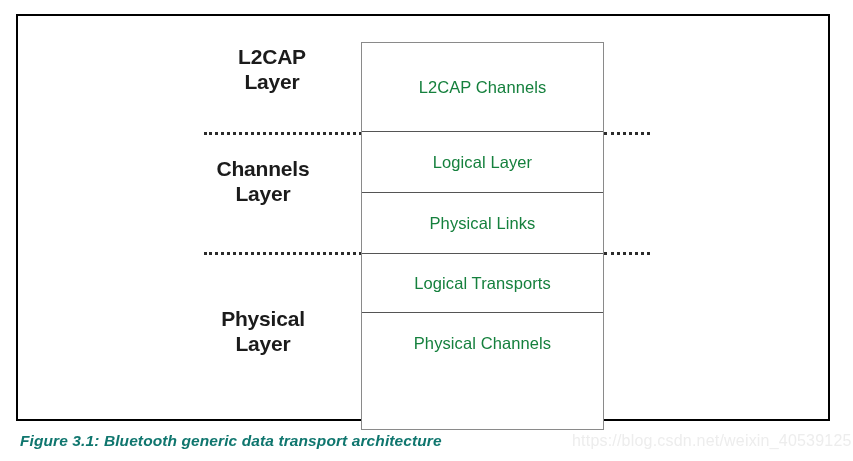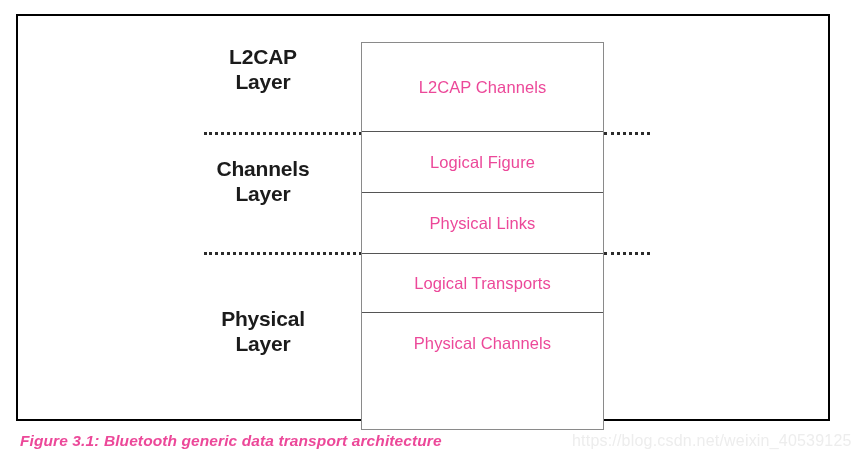--- a/index.html
+++ b/index.html
@@ -35,21 +35,21 @@
     position: absolute;
     text-align: center;
     font-weight: bold;
     font-size: 21px;
     line-height: 25px;
     letter-spacing: -0.2px;
     color: #1b1b1b;
     width: 190px;
     white-space: pre-line;
   }
-  #layer-label-l2cap   { left: 150px; top: 28px;  }
+  #layer-label-l2cap   { left: 159px; top: 28px;  }
   #layer-label-logical { left: 150px; top: 140px; }
   #layer-label-physical{ left: 150px; top: 290px; }
 
   
   .dotted-sep {
     position: absolute;
     height: 0;
     border-top: 3px dotted #2b2b2b;
   }
   #dotted-sep-left-1  { left: 186px; top: 116px; width: 158px; }
@@ -69,21 +69,21 @@
     background: #ffffff;
     display: flex;
     flex-direction: column;
   }
   .stack-cell {
     box-sizing: border-box;
     display: flex;
     align-items: center;
     justify-content: center;
     font-size: 16.5px;
-    color: #ec4899;
+    color: #15803d;
     letter-spacing: 0.1px;
     border-bottom: 1px solid #555555;
     background: #ffffff;
   }
   .stack-cell:last-child { border-bottom: none; }
 
   
   #stack-cell-0 { height: 89px; }
   #stack-cell-1 { height: 61px; }
   #stack-cell-2 { height: 59px; }
@@ -92,21 +92,21 @@
   #stack-cell-5 { height: 56px; border-bottom: none; }
 
   
   #figure-caption {
     position: absolute;
     left: 20px;
     top: 432px;
     font-size: 15.5px;
     font-weight: bold;
     font-style: italic;
-    color: #ec4899;
+    color: #0f766e;
     letter-spacing: 0.1px;
     white-space: nowrap;
   }
 
   
   #watermark {
     position: absolute;
     left: 572px;
     top: 432px;
     font-size: 16px;
@@ -130,21 +130,21 @@
   <div class="layer-label" id="layer-label-physical">Physical
 Layer</div>
 
   <div class="dotted-sep" id="dotted-sep-left-1"></div>
   <div class="dotted-sep" id="dotted-sep-right-1"></div>
   <div class="dotted-sep" id="dotted-sep-left-2"></div>
   <div class="dotted-sep" id="dotted-sep-right-2"></div>
 
   <div id="stack">
     <div class="stack-cell" id="stack-cell-0">L2CAP Channels</div>
-    <div class="stack-cell" id="stack-cell-1">Logical Figure</div>
+    <div class="stack-cell" id="stack-cell-1">Logical Layer</div>
     <div class="stack-cell" id="stack-cell-3">Physical Links</div>
     <div class="stack-cell" id="stack-cell-2">Logical Transports</div>
     <div class="stack-cell" id="stack-cell-4">Physical Channels</div>
   </div>
 
 </div>
 
 <div id="figure-caption">Figure 3.1:  Bluetooth generic data transport architecture</div>
 
 <div id="watermark">https://blog.csdn.net/weixin_40539125</div>

